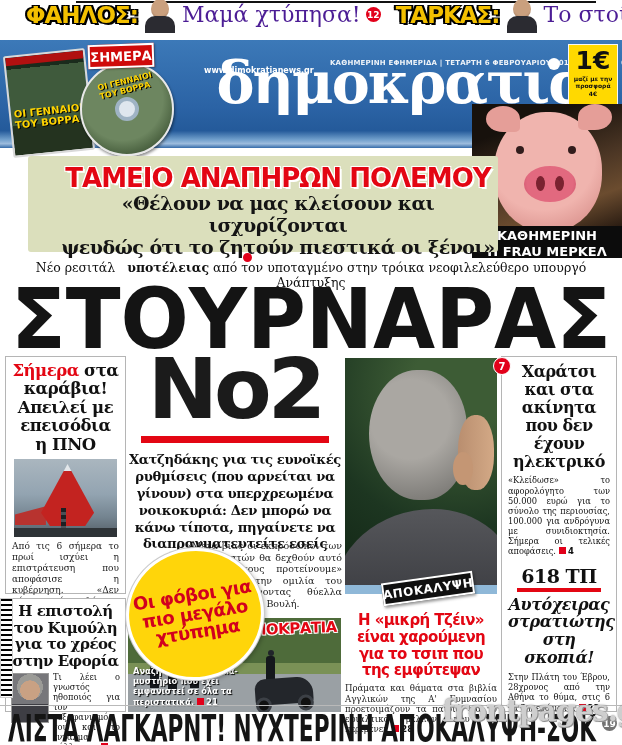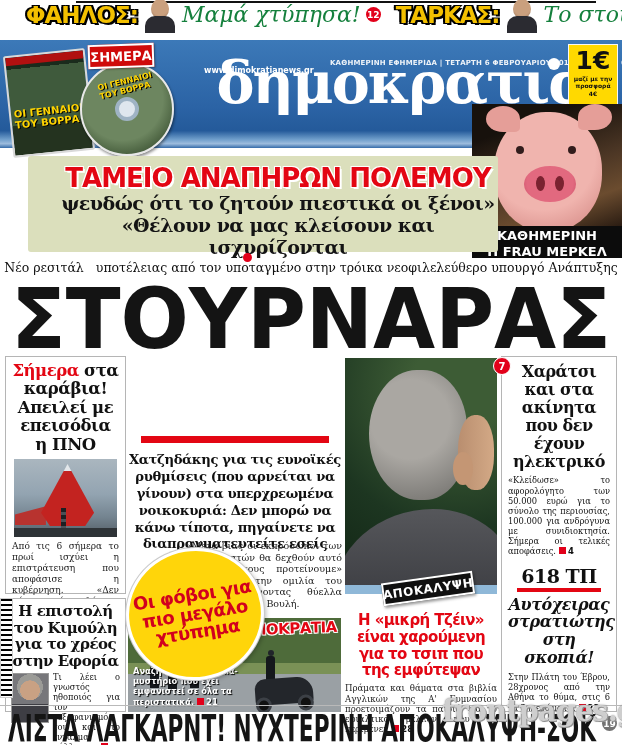--- a/index.html
+++ b/index.html
@@ -4,21 +4,21 @@
 <style>
   html,body{margin:0;padding:0;background:#e8e8e8;}
   .page{position:relative;width:622px;height:745px;background:#fff;overflow:hidden;
         font-family:"DejaVu Serif",serif;color:#111;}
 
   
   .top-rule{position:absolute;top:1px;left:76px;width:520px;height:2px;background:#111;}
   .topstrip{position:absolute;top:4px;left:26px;width:600px;height:21px;display:flex;align-items:center;gap:5px;}
   .tag{font-family:"DejaVu Sans",sans-serif;font-weight:bold;font-size:23px;letter-spacing:-1px;color:#f3c000;
        text-shadow:-2px -1px 0 #000,2px -1px 0 #000,-2px 1px 0 #000,2px 2px 0 #000;}
-  .quip{font-style:italic;font-size:22px;color:#15803d;white-space:nowrap;}
+  .quip{font-size:22px;color:#4c1d95;white-space:nowrap;}
   .mini-port{position:relative;width:34px;height:36px;flex:0 0 auto;overflow:hidden;}
   .mini-port .mh{position:absolute;left:8px;top:2px;width:18px;height:20px;border-radius:50%;background:radial-gradient(circle at 50% 40%,#caa07e 55%,#8c6b52);}
   .mini-port .mb{position:absolute;left:2px;top:19px;width:30px;height:17px;border-radius:10px 10px 0 0;background:#2b2b31;}
   .pgcirc{width:15px;height:15px;border-radius:50%;background:#e2001a;color:#fff;
           font:bold 9px "DejaVu Sans",sans-serif;display:inline-flex;align-items:center;justify-content:center;flex:0 0 auto;}
 
   
   .masthead{position:absolute;top:40px;left:0;width:622px;height:108px;
             background:linear-gradient(180deg,#3c79b8 0%,#2b63a5 62%,#245a9a 84%,#6f9ecb 92%,#9dbcdd 96%,#356ba9 100%);}
   .site-url{position:absolute;top:66px;left:176px;color:#fff;font-family:"DejaVu Sans",sans-serif;font-weight:bold;font-size:8px;margin-left:28px;}
@@ -58,21 +58,21 @@
 
   
   .war-box{position:absolute;top:156px;left:28px;width:440px;height:96px;background:#dbdfbc;border-radius:3px;text-align:center;padding-left:30px;}
   .war-title{margin-top:7px;font-family:"DejaVu Sans",sans-serif;font-weight:bold;font-size:26px;letter-spacing:-1px;color:#e30613;
              text-shadow:-1px -1px 0 #fff,1px -1px 0 #fff,-1px 1px 0 #fff,2px 2px 0 #fff;}
   .war-quote{font-weight:bold;font-size:19px;line-height:1.15;color:#141414;letter-spacing:-.5px;}
   .war-dot{position:absolute;left:243px;top:253px;width:9px;height:9px;border-radius:50%;background:#e2001a;}
 
   
   .kicker{position:absolute;top:260px;left:0;width:622px;text-align:center;font-size:12.5px;color:#101010;}
-  .kicker b{font-weight:normal;margin-left:8px;}
+  .kicker b{font-weight:bold;margin-left:8px;}
   .huge-head{position:absolute;top:276px;left:6px;}
   .bottom-rule{position:absolute;top:705px;left:0;width:622px;height:1px;background:#b9b9b9;}
   .bottom-banner{position:absolute;top:712px;left:4px;}
   .banner-circ{position:absolute;top:716px;left:602px;width:15px;height:15px;border-radius:50%;background:#737373;color:#fff;
                font:bold 9px "DejaVu Sans",sans-serif;display:flex;align-items:center;justify-content:center;}
 
   
   .colbox{border:1px solid #b5b5b5;background:#fff;box-sizing:border-box;}
   .sq{display:inline-block;width:7px;height:7px;background:#e2001a;margin:0 2px 0 3px;}
   .pref{font-family:"DejaVu Sans",sans-serif;font-weight:bold;font-size:8.5px;color:#111;}
@@ -215,22 +215,22 @@
     </span>
   </div>
   <div class="pig-caption">
     <div>ΚΑΘΗΜΕΡΙΝΗ</div>
     <div>Η FRAU ΜΕΡΚΕΛ</div>
   </div>
 
   <div class="war-box">
     <div class="war-title">ΤΑΜΕΙΟ ΑΝΑΠΗΡΩΝ ΠΟΛΕΜΟΥ</div>
     <div class="war-quote">
+      <div>«Θέλουν να μας κλείσουν και ισχυρίζονται</div>
       <div>ψευδώς ότι το ζητούν πιεστικά οι ξένοι»</div>
-      <div>«Θέλουν να μας κλείσουν και ισχυρίζονται</div>
     </div>
   </div>
   <div class="war-dot"></div>
 
   <div class="kicker"><span>Νέο ρεσιτάλ </span><b>υποτέλειας</b><span> από τον υποταγμένο στην τρόικα νεοφιλελεύθερο υπουργό Ανάπτυξης</span></div>
 
   <div class="huge-head">
     <svg width="610" height="78" viewBox="0 0 610 78">
       <text x="305" y="72" text-anchor="middle" textLength="600" lengthAdjust="spacingAndGlyphs" font-family="DejaVu Sans, sans-serif" font-weight="bold" font-size="84" fill="#141414">ΣΤΟΥΡΝΑΡΑΣ</text>
     </svg>
@@ -251,20 +251,21 @@
 
   <div class="kim-box colbox">
     <div class="kim-title">Η επιστολή του Κιμούλη για το χρέος στην Εφορία</div>
     <div class="kim-row">
       <div class="kim-port"></div>
       <div class="kim-body"><span>Τι λέει ο γνωστός ηθοποιός για τον «εξαφανισμό» του και το ένταλμα σύλληψης.</span><span class="sq"></span></div>
     </div>
   </div>
   <div class="barcode"></div>
 
+  <div class="no2">Νο2</div>
   <div class="no2-bar"></div>
   <div class="deck">Χατζηδάκης για τις ευνοϊκές ρυθμίσεις (που αρνείται να γίνουν) στα υπερχρεωμένα νοικοκυριά: Δεν μπορώ να κάνω τίποτα, πηγαίνετε να διαπραγματευτείτε εσείς</div>
   <div class="center-body">
     <div class="bubble-spacer"></div><span>«Μετά βίας οι εκπρόσωποι των δανειστών θα δεχθούν αυτό που τους προτείνουμε» είπε στην ομιλία του ξεσηκώνοντας θύελλα χθες στη Βουλή.</span>
   </div>
   <div class="bubble">
       <span>Οι φόβοι για πιο μεγάλο χτύπημα</span>
     </div>
 
   <div class="street-photo">

